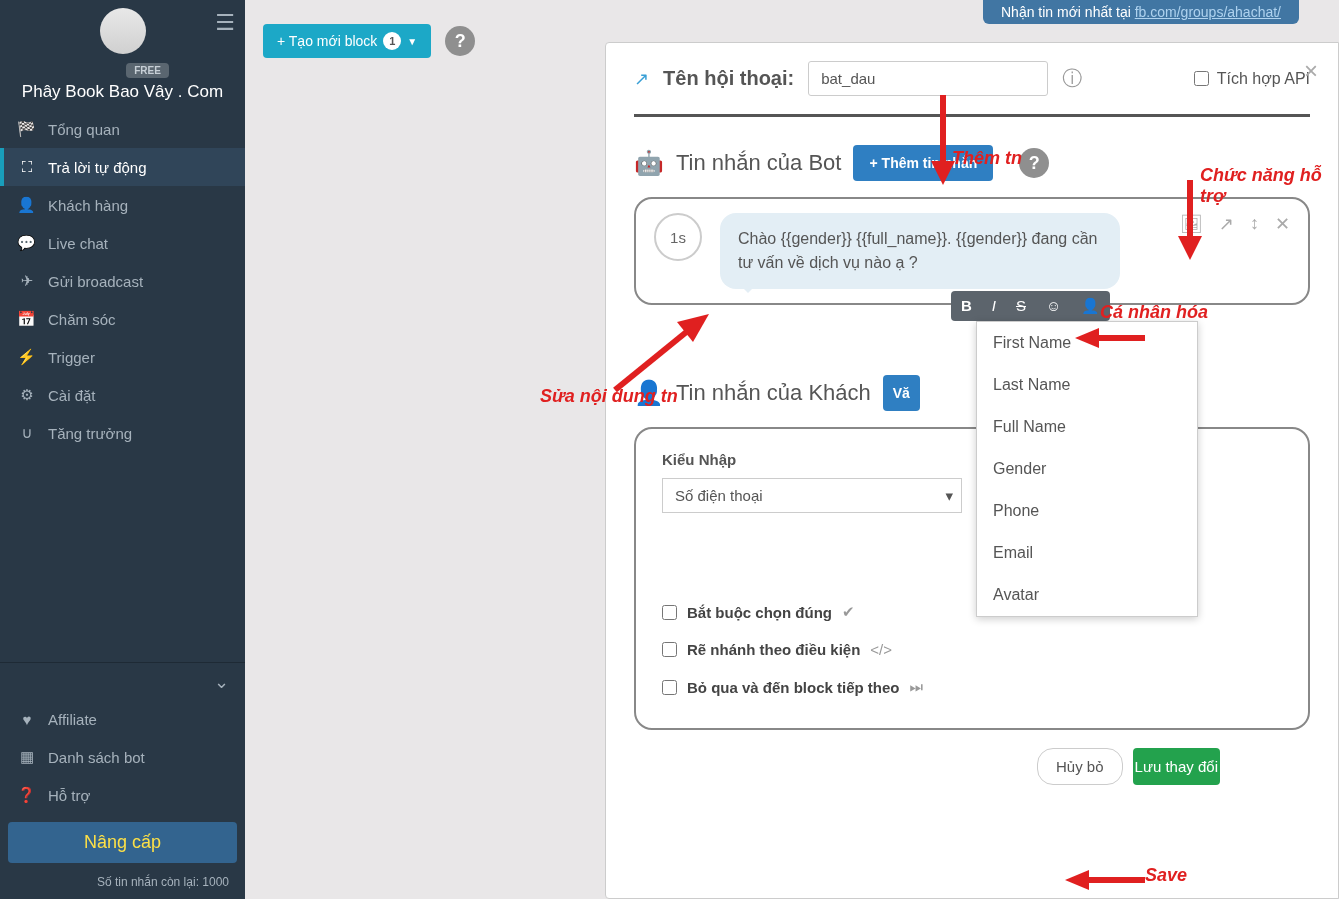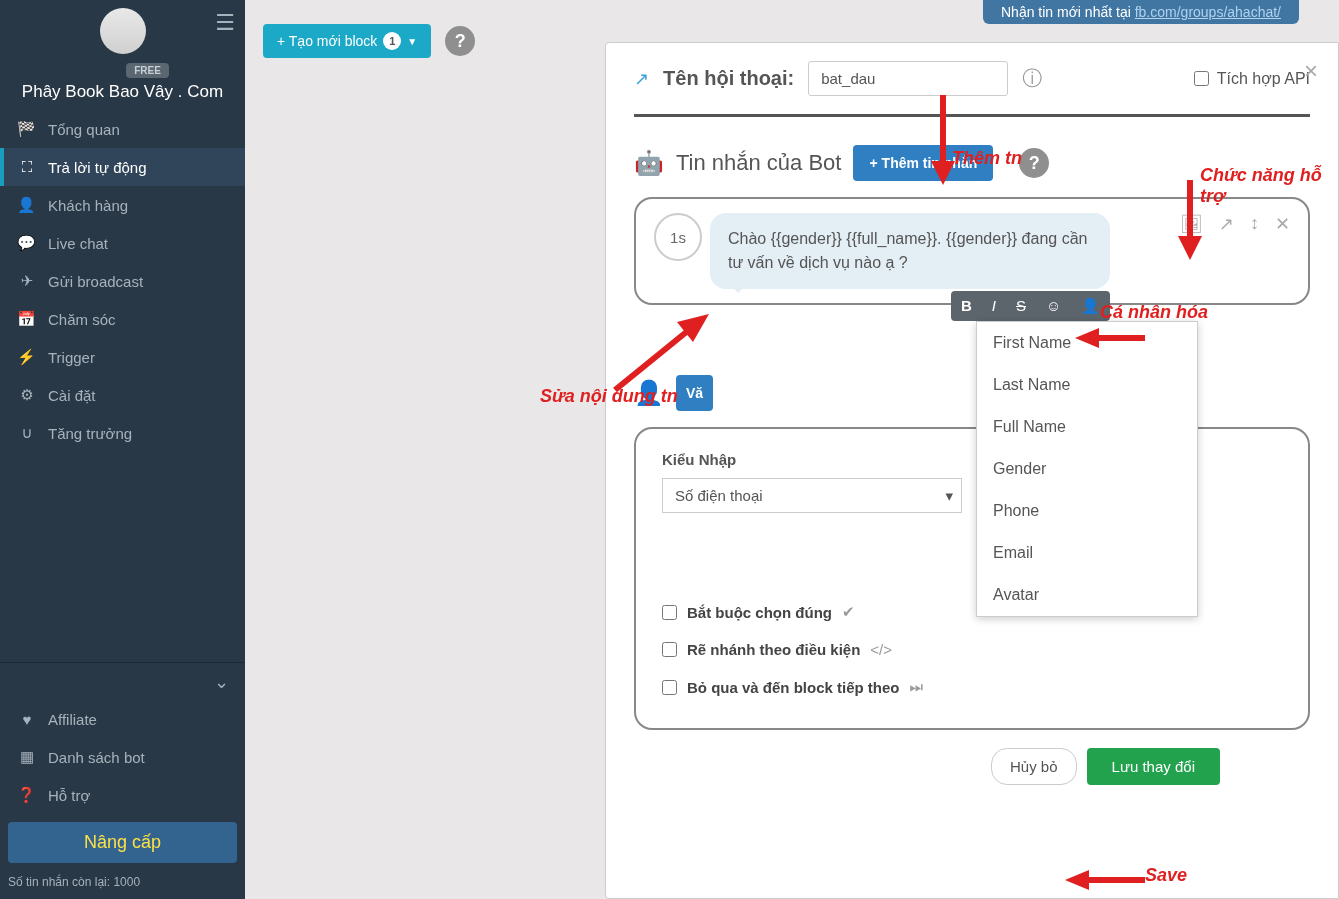--- a/index.html
+++ b/index.html
@@ -14,50 +14,50 @@
 
 .nav-items { flex: 1; }
 .nav-item { display: flex; align-items: center; padding: 10px 16px; font-size: 15px; cursor: pointer; color: #a6b2bc; }
 .nav-item.active { background: #304559; color: #fff; border-left: 4px solid #199ebb; padding-left: 12px; }
 .nav-item .nicon { width: 22px; text-align: center; margin-right: 10px; font-size: 15px; }
 
 .sidebar-lower { border-top: 1px solid #1e2a35; }
 .sidebar-collapse { text-align: right; padding: 8px 16px; font-size: 18px; cursor: pointer; }
 
 .upgrade-btn { margin: 8px; background: #33648f; color: #fde047; text-align: center; padding: 10px; border-radius: 4px; cursor: pointer; font-size: 18px; }
-.msg-count { text-align: left; font-size: 12px; color: #a6b2bc; padding: 4px 8px 10px; }
+.msg-count { text-align: right; font-size: 12px; color: #a6b2bc; padding: 4px 16px 10px; }
 
 .main { position: absolute; left: 245px; top: 0; right: 0; height: 899px; }
 .top-banner { background: #4176a3; color: #fff; padding: 4px 18px; font-size: 14px; border-radius: 0 0 6px 6px; position: absolute; right: 40px; top: 0; }
 .top-banner a { color: #aed2ef; text-decoration: underline; }
 
 .toolbar { padding: 24px 18px 6px; display: flex; align-items: center; gap: 14px; text-align: center; }
 .create-block-btn { background: #1ca8c7; color: #fff; padding: 8px 14px; border-radius: 4px; font-size: 14px; display: flex; align-items: center; gap: 6px; cursor: pointer; }
 .create-block-btn .count { background: #fff; color: #555; border-radius: 50%; width: 18px; height: 18px; font-size: 11px; display: inline-flex; align-items: center; justify-content: center; font-weight: bold; }
 .create-block-btn .caret { font-size: 10px; }
 .help-circle { width: 30px; height: 30px; border-radius: 50%; background: #8f8f8f; color: #fff; font-weight: bold; display: flex; align-items: center; justify-content: center; font-size: 18px; }
 
 .modal { position: absolute; right: 0; top: 42px; width: 734px; background: #fff; border: 1px solid #ccc; border-radius: 4px 0 0 4px; padding: 18px 28px; height: 857px; overflow: hidden; }
 .close-x { position: absolute; top: 14px; right: 20px; font-size: 24px; color: #aaa; cursor: pointer; }
 
 .row-top { display: flex; align-items: center; gap: 14px; border-bottom: 3px solid #555; padding-bottom: 18px; margin-bottom: 28px; }
 .dialog-name-label { font-size: 20px; font-weight: bold; color: #555; }
 .ext-icon { color: #3aa0d6; font-size: 18px; }
-.name-input { border: 1px solid #ccc; padding: 8px 12px; font-size: 15px; width: 200px; border-radius: 3px; color: #555; }
+.name-input { border: 1px solid #ccc; padding: 8px 12px; font-size: 15px; width: 240px; border-radius: 3px; color: #555; }
 .info-icon { color: #999; font-size: 20px; }
 .api-check { display: flex; align-items: center; gap: 8px; font-size: 16px; color: #555; margin-left: auto; }
 .api-check input { width: 15px; height: 15px; }
 
 .section-head { display: flex; align-items: center; gap: 12px; margin-bottom: 16px; }
 .section-icon { font-size: 24px; color: #666; }
 .section-title { font-size: 22px; color: #555; flex: 0 0 auto; }
 .add-msg-btn { background: #2f7fc2; color: #fff; padding: 10px 16px; border-radius: 4px; font-size: 14px; font-weight: bold; cursor: pointer; display: flex; align-items: center; gap: 4px; }
 
 .bot-msg-box { border: 2px solid #888; border-radius: 18px; padding: 14px 18px; margin-bottom: 26px; position: relative; }
-.msg-row { display: flex; align-items: flex-start; gap: 8px; }
+.msg-row { display: flex; align-items: flex-start; gap: 18px; }
 .time-circle { border: 2px solid #ccc; border-radius: 50%; width: 48px; height: 48px; display: flex; align-items: center; justify-content: center; font-size: 15px; color: #666; }
 .bubble { background: #e3eef5; border-radius: 16px; padding: 14px 18px; font-size: 16px; color: #555; line-height: 1.5; width: 400px; position: relative; }
 .bubble:after { content: ""; position: absolute; left: 18px; bottom: -14px; border: 10px solid transparent; border-top-color: #e3eef5; }
 
 .msg-tools { position: absolute; right: 18px; top: 14px; display: flex; gap: 16px; font-size: 18px; color: #aaa; }
 .msg-tools span { cursor: pointer; }
 
 .editor-toolbar { position: absolute; right: 198px; top: 92px; background: #5c646c; display: flex; border-radius: 4px; z-index: 5; }
 .editor-toolbar span { color: #fff; padding: 6px 10px; font-size: 15px; cursor: pointer; }
 
@@ -71,21 +71,21 @@
 .field-label { color: #555; font-weight: bold; font-size: 15px; margin-bottom: 10px; }
 .select-box { width: 300px; border: 1px solid #ccc; padding: 8px 12px; font-size: 15px; color: #555; background: #fff; position: relative; }
 .select-box:after { content: "▾"; position: absolute; right: 8px; }
 
 .check-row { display: flex; align-items: center; gap: 10px; padding: 10px 0; font-size: 15px; color: #444; font-weight: bold; }
 .check-row input { width: 15px; height: 15px; }
 .check-row .trail { color: #999; font-weight: normal; }
 
 .footer-btns { display: flex; gap: 10px; justify-content: flex-end; margin-top: 14px; padding-right: 90px; }
 .btn-cancel { background: #fff; border: 1px solid #ccc; padding: 9px 18px; font-size: 15px; color: #555; border-radius: 16px; cursor: pointer; }
-.btn-save { background: #23a24d; color: #fff; padding: 9px 25px; font-size: 15px; border-radius: 4px; cursor: pointer; border: none; }
+.btn-save { background: #23a24d; color: #fff; padding: 9px 2px; font-size: 15px; border-radius: 4px; cursor: pointer; border: none; }
 
 .annotation { position: absolute; color: #e02020; font-style: italic; font-weight: bold; font-size: 18px; pointer-events: none; z-index: 50; }
 .arrow-svg { position: absolute; pointer-events: none; z-index: 49; }
 </style>
 </head>
 <body>
 
 <div class="sidebar">
   <div class="sidebar-header">
     <span class="hamburger">☰</span>
@@ -211,20 +211,21 @@
         <div class="dropdown-item">Full Name</div>
         <div class="dropdown-item">Gender</div>
         <div class="dropdown-item">Phone</div>
         <div class="dropdown-item">Email</div>
         <div class="dropdown-item">Avatar</div>
       </div>
     </div>
 
     <div class="section-head" style="margin-top:70px">
       <span class="section-icon">👤</span>
+      <span class="section-title">Tin nhắn của Khách</span>
       <div class="add-msg-btn" style="padding:10px 10px">
           <span>Vă</span>
         </div>
     </div>
 
     <div class="customer-box">
       <div class="field-label">Kiểu Nhập</div>
       <div class="select-box"><span>Số điện thoại</span></div>
       <div style="height:80px"></div>
       <div class="check-row">

